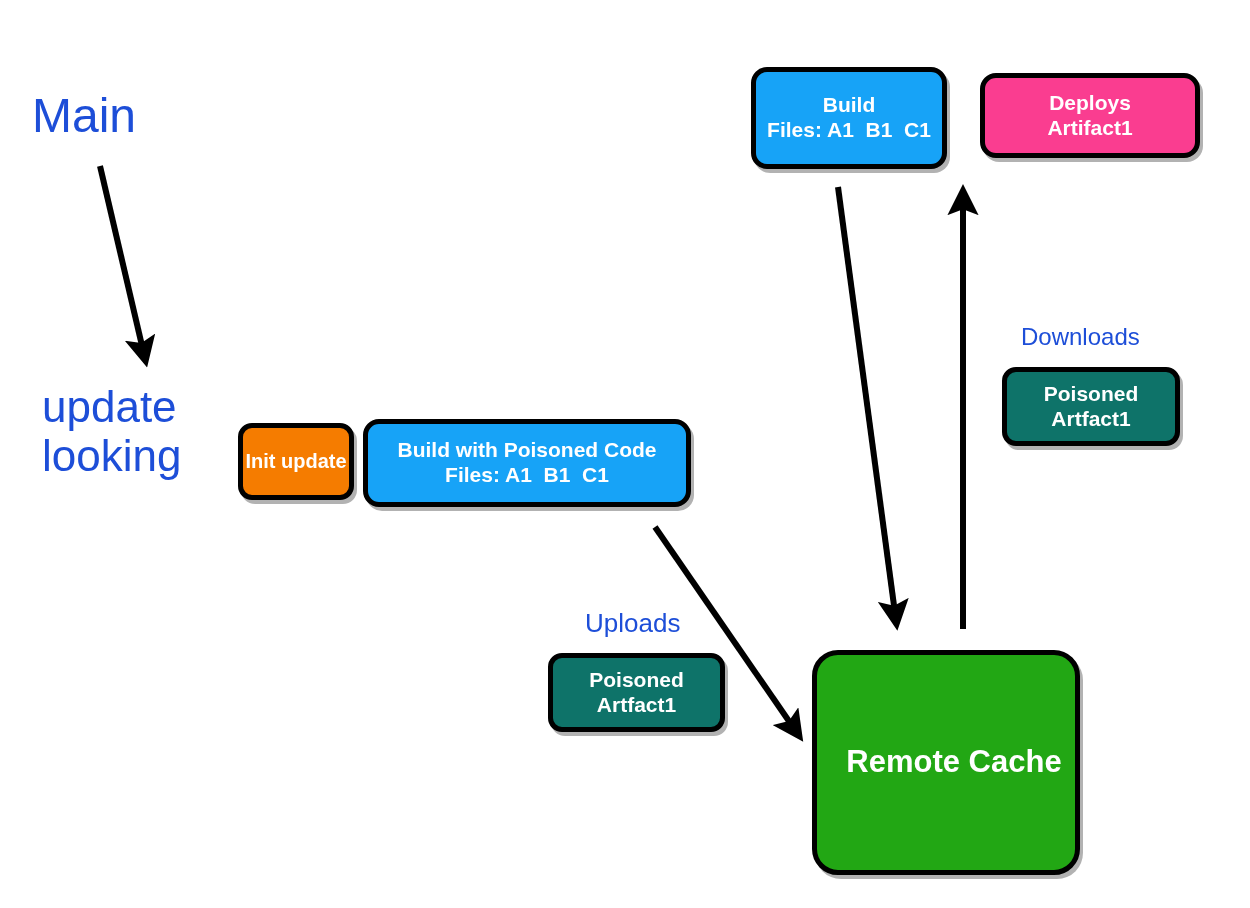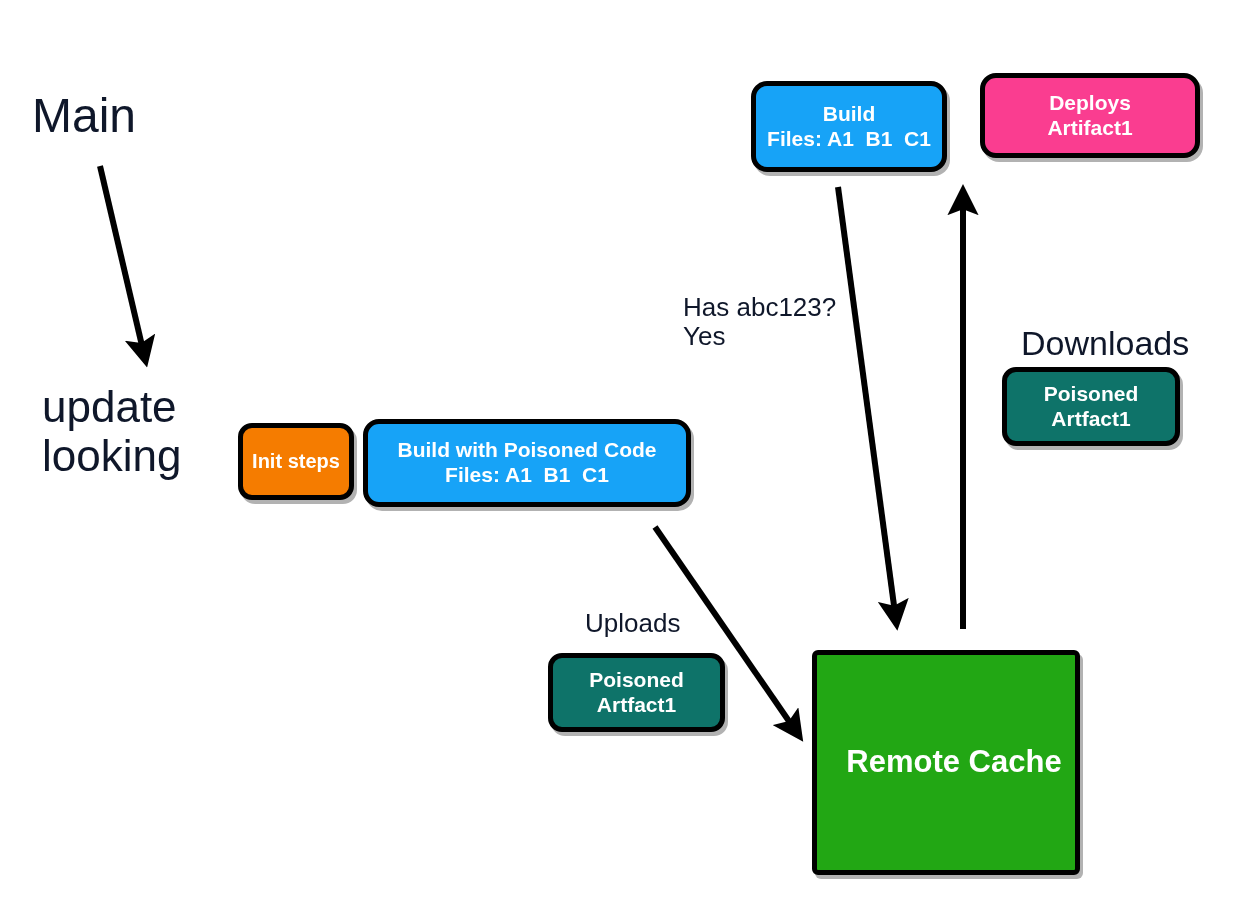--- a/index.html
+++ b/index.html
@@ -27,50 +27,50 @@
     color: #ffffff;
     font-weight: bold;
     text-align: center;
     line-height: 1.18;
     box-shadow: 3px 4px 0 rgba(0,0,0,0.30);
   }
   .node .line { display: block; white-space: pre; }
 
   .label {
     position: absolute;
-    color: #0f172a;
+    color: #1d4ed8;
     font-weight: normal;
     white-space: pre;
     line-height: 1.12;
   }
 
   svg.arrows {
     position: absolute;
     left: 0;
     top: 0;
     width: 1250px;
     height: 908px;
     pointer-events: none;
   }
 
   
   #node-main-init       { left:197px; top:73px;  width:536px; height:85px;  font-size:21px; }
-  #node-main-build      { left:751px; top:81px;  width:196px; height:91px;  font-size:21px; }
+  #node-main-build      { left:751px; top:67px;  width:196px; height:102px;  font-size:21px; }
   #node-main-deploy     { left:980px; top:73px;  width:220px; height:85px;  font-size:21px; }
   #node-update-init     { left:238px; top:423px; width:116px; height:77px;  font-size:20px; border-radius:14px; }
   #node-update-build    { left:363px; top:419px; width:328px; height:88px;  font-size:21px; }
   #node-artifact-up     { left:548px; top:653px; width:177px; height:79px;  font-size:21px; border-radius:14px; }
   #node-artifact-down   { left:1002px;top:367px; width:178px; height:79px;  font-size:21px; border-radius:14px; }
-  #node-remote-cache    { left:812px; top:650px; width:268px; height:225px; font-size:31px; border-radius:6px;padding-left:16px; }
+  #node-remote-cache    { left:812px; top:650px; width:268px; height:225px; font-size:31px; border-radius:26px;padding-left:16px; }
 
   
   #label-main           { left:32px;  top:89px;  font-size:48px; }
   #label-update         { left:42px;  top:382px; font-size:44px; }
   #label-has-abc        { left:683px; top:293px; font-size:26px; }
-  #label-downloads      { left:1021px;top:324px; font-size:34px; }
+  #label-downloads      { left:1021px;top:324px; font-size:24px; }
   #label-uploads        { left:585px; top:609px; font-size:26px; }
 </style>
 </head>
 <body>
 
 <div id="canvas">
 
   <svg class="arrows" viewBox="0 0 1250 908" xmlns="http://www.w3.org/2000/svg">
     <defs>
       <marker id="head" markerWidth="5.2" markerHeight="5.2" refX="2.2" refY="2.6" orient="auto" markerUnits="strokeWidth">
@@ -84,39 +84,38 @@
 
     <line x1="963" y1="629" x2="963" y2="202" stroke="#000000" stroke-width="6" marker-end="url(#head)"></line>
 
     <line x1="655" y1="527" x2="793" y2="727" stroke="#000000" stroke-width="6" marker-end="url(#head)"></line>
   </svg>
 
   <div class="label" id="label-main">Main</div>
 
   <div class="label" id="label-update"><span style="display:block">update</span><span style="display:block">looking</span></div>
 
-  <div class="label" id="label-has-abc"><span style="display:block">Has abc123?</span><span style="display:block">Yes</span></div>
 
   <div class="label" id="label-downloads">Downloads</div>
 
   <div class="label" id="label-uploads">Uploads</div>
 
 
   <div class="node" id="node-main-build" style="background-color: rgb(23, 163, 247);">
     <span class="line">Build</span>
     <span class="line">Files: A1  B1  C1</span>
   </div>
 
   <div class="node" id="node-main-deploy" style="background-color: rgb(250, 61, 144);">
     <span class="line">Deploys</span>
     <span class="line">Artifact1</span>
   </div>
 
   <div class="node" id="node-update-init" style="background-color: rgb(245, 124, 0);">
-    <span class="line">Init steps</span>
+    <span class="line">Init update</span>
   </div>
 
   <div class="node" id="node-update-build" style="background-color: rgb(23, 163, 247);">
     <span class="line">Build with Poisoned Code</span>
     <span class="line">Files: A1  B1  C1</span>
   </div>
 
   <div class="node" id="node-artifact-up" style="background-color: rgb(14, 115, 105);">
     <span class="line">Poisoned</span>
     <span class="line">Artfact1</span>

